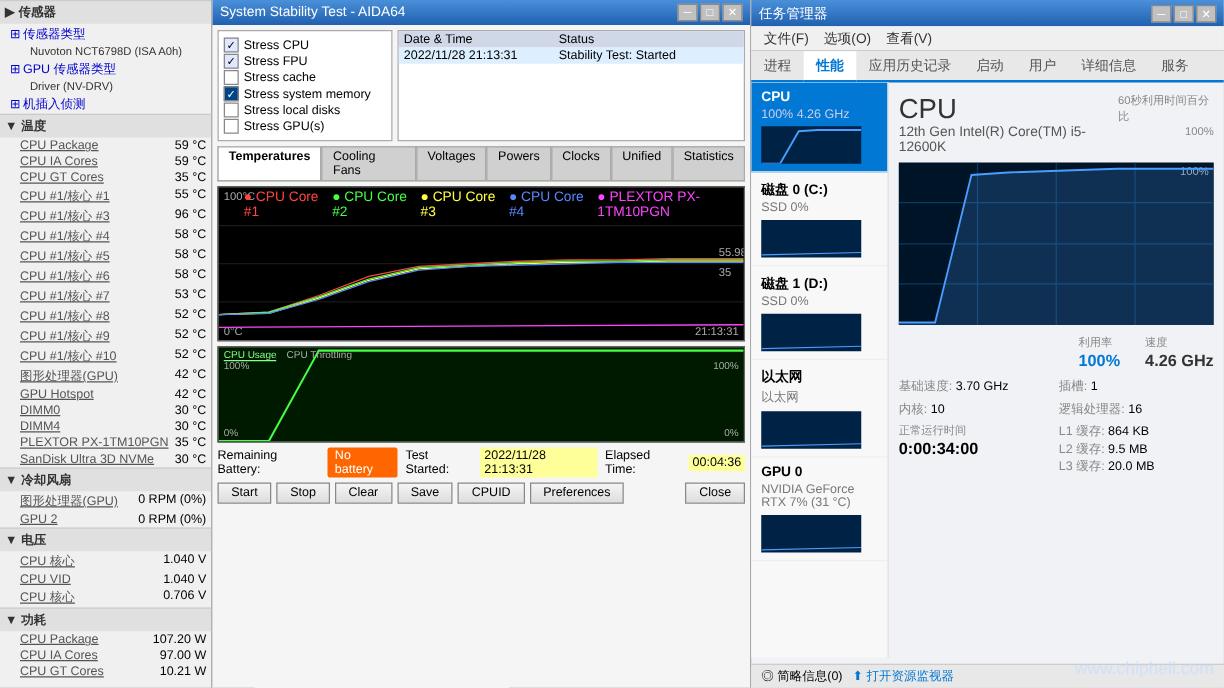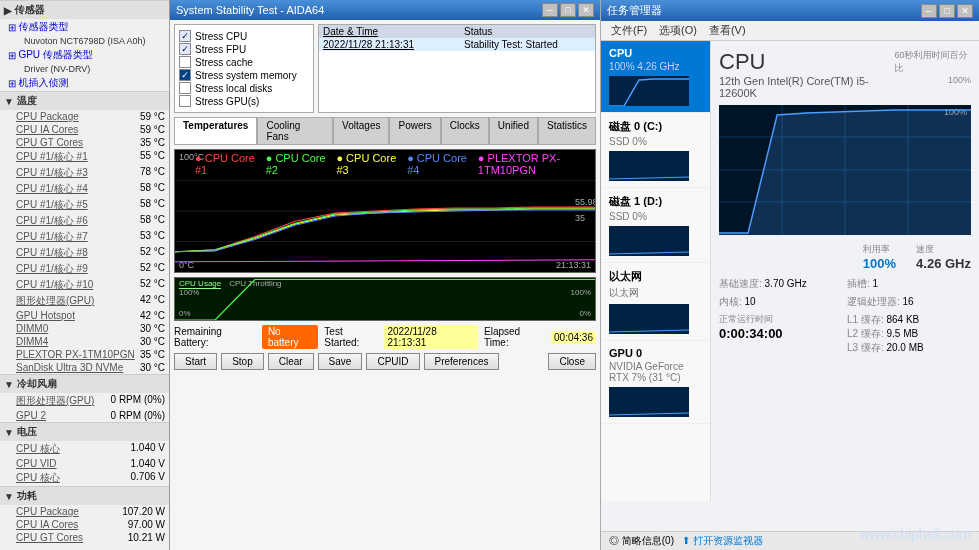--- a/index.html
+++ b/index.html
@@ -105,21 +105,21 @@
       background: #d0d8e8;
       padding: 1px 4px;
       font-size: 10px;
     }
     .status-row {
       display: flex;
       padding: 1px 4px;
       background: #ddeeff;
       font-size: 10px;
     }
-    .status-col1 { width: 141px; text-decoration: underline; }
+    .status-col1 { width: 124px; }
     .status-col2 { flex: 1; }
 
     .graph-area {
       margin: 4px;
       background: black;
       border: 1px solid #666;
       height: 124px;
       position: relative;
       overflow: hidden;
     }
@@ -379,21 +379,21 @@
       <div class="left-item">
         <span class="label">CPU GT Cores</span>
         <span class="value">35 °C</span>
       </div>
       <div class="left-item">
         <span class="label">CPU #1/核心 #1</span>
         <span class="value">55 °C</span>
       </div>
       <div class="left-item">
         <span class="label">CPU #1/核心 #3</span>
-        <span class="value">78 °C</span>
+        <span class="value">96 °C</span>
       </div>
       <div class="left-item">
         <span class="label">CPU #1/核心 #4</span>
         <span class="value">58 °C</span>
       </div>
       <div class="left-item">
         <span class="label">CPU #1/核心 #5</span>
         <span class="value">58 °C</span>
       </div>
       <div class="left-item">
@@ -587,21 +587,21 @@
 
     <div style="position:absolute;top:2px;left:20px;display:flex;gap:8px;font-size:11px;justify-content:flex-end;">
       <span style="color:#ff4444">● CPU Core #1</span>
       <span style="color:#44ff44">● CPU Core #2</span>
       <span style="color:#ffff44">● CPU Core #3</span>
       <span style="color:#5588ff">● CPU Core #4</span>
       <span style="color:#ff44ff">● PLEXTOR PX-1TM10PGN</span>
     </div>
   </div>
 
-  <div style="background:#001a00;border:1px solid #666;margin:4px;height:44px;position:relative;overflow:hidden;">
+  <div style="background:#001a00;border:1px solid #666;margin:4px;height:77px;position:relative;overflow:hidden;">
     <div style="position:absolute;top:1px;left:4px;display:flex;gap:8px;font-size:8px;z-index:1;">
       <span style="color:#88ff88;border-bottom:1px solid #88ff88;">CPU Usage</span>
       <span style="color:#aaa;">CPU Throttling</span>
     </div>
     <div style="position:absolute;top:2px;left:4px;color:#aaa;font-size:8px;top:10px;">100%</div>
     <div style="position:absolute;bottom:2px;left:4px;color:#aaa;font-size:8px;">0%</div>
     <div style="position:absolute;top:2px;right:4px;color:#aaa;font-size:8px;top:10px;">100%</div>
     <div style="position:absolute;bottom:2px;right:4px;color:#aaa;font-size:8px;">0%</div>
     <svg style="position:absolute;top:0;left:0;width:100%;height:100%;" viewBox="0 0 420 60" preserveAspectRatio="none">
       <polyline points="0,60 40,60 80,2 120,2 160,2 200,2 240,2 280,2 320,2 360,2 420,2" fill="none" stroke="#44ff44" stroke-width="1.5"></polyline>
@@ -637,20 +637,29 @@
       <div class="win-btn">✕</div>
     </div>
   </div>
 
   <div class="taskman-menubar">
     <span class="menu-item">文件(F)</span>
     <span class="menu-item">选项(O)</span>
     <span class="menu-item">查看(V)</span>
   </div>
 
+  <div class="taskman-tabs" id="taskman-tabs-container">
+      <div class="tm-tab">进程</div>
+      <div class="tm-tab active">性能</div>
+      <div class="tm-tab">应用历史记录</div>
+      <div class="tm-tab">启动</div>
+      <div class="tm-tab">用户</div>
+      <div class="tm-tab">详细信息</div>
+      <div class="tm-tab">服务</div>
+    </div>
 
   <div class="perf-layout">
 
     <div class="perf-sidebar" id="perf-sidebar-container">
         <div class="perf-sidebar-item active">
           <span class="item-title">CPU</span>
           <span class="item-subtitle">100%  4.26 GHz</span>
           <div class="perf-sidebar-mini-graph"><svg width="80" height="30" viewBox="0 0 80 30">
               <polyline points="0,30 15,30 30,4 45,3 60,3 75,3 80,3" fill="none" stroke="#4a9eff" stroke-width="1.5"></polyline>
             </svg></div>

